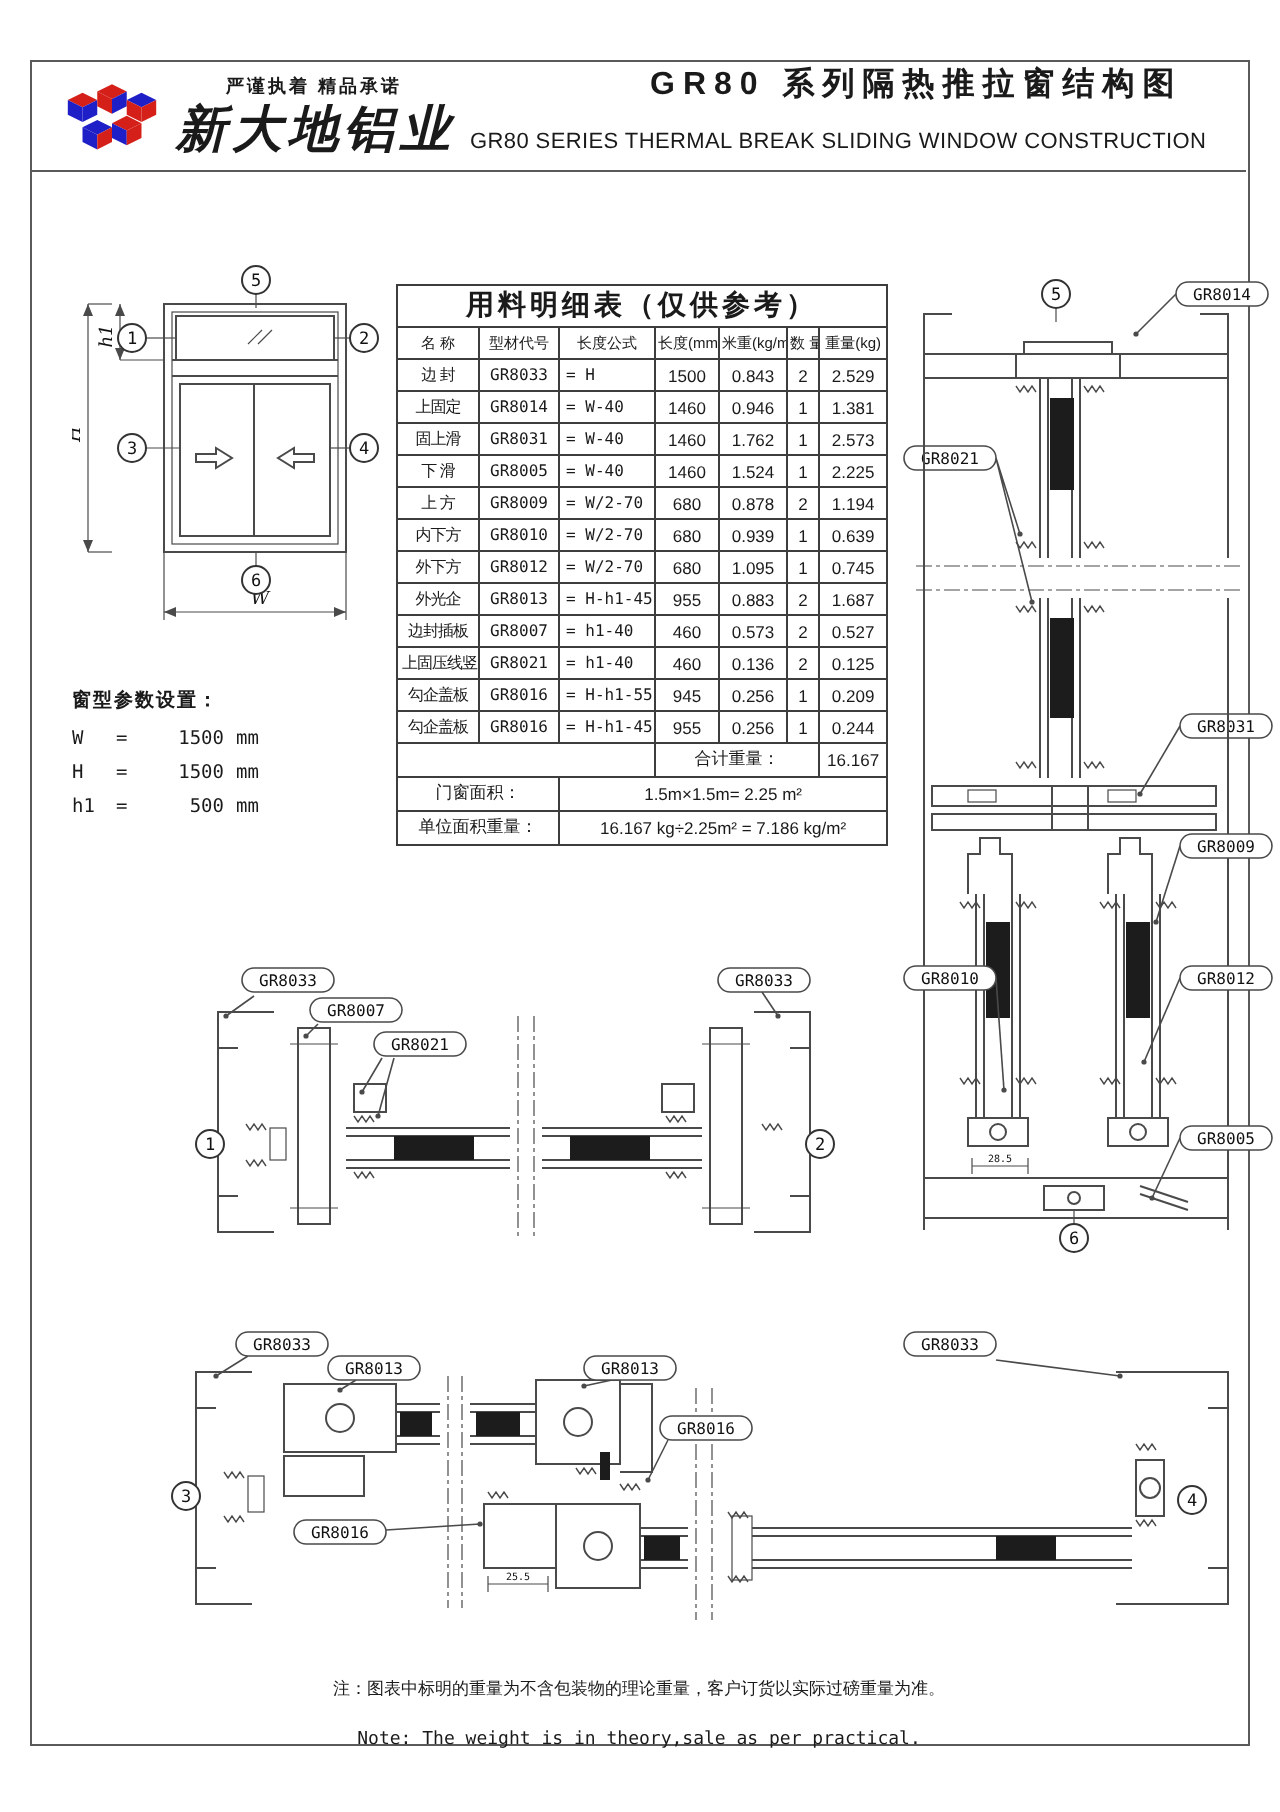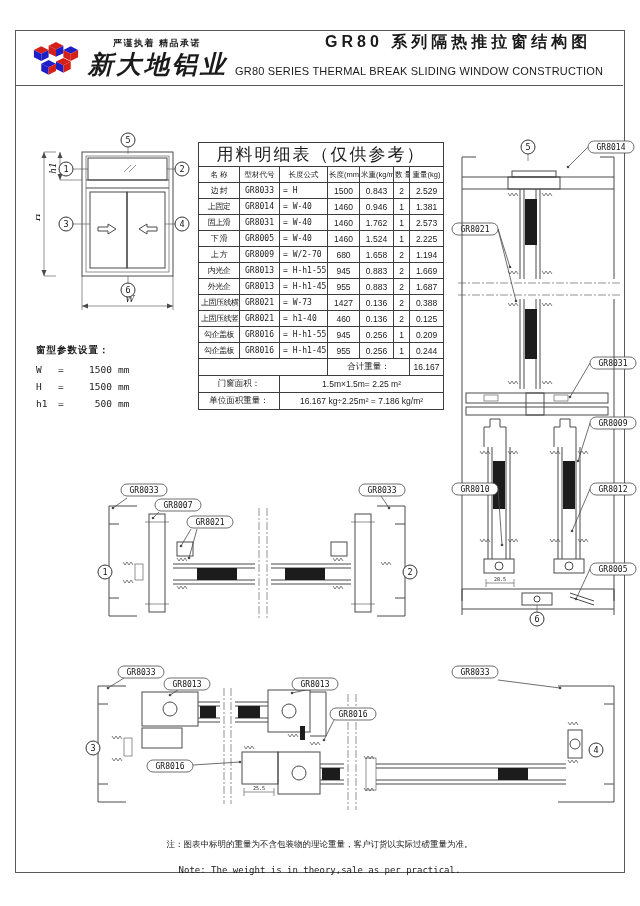--- a/index.html
+++ b/index.html
@@ -43,21 +43,21 @@
               font-family:"Liberation Sans",sans-serif;margin-bottom:7px}
   .params .pr{display:flex;margin:6px 0}
   .params .pn{width:22px}
   .params .pe{width:18px}
   .params .pv{width:36px;text-align:right;padding-right:6px}
 
   table.mat{position:absolute;left:198px;top:142px;border-collapse:collapse;
             table-layout:fixed;width:245px;background:#fff}
   .mat td{border:1px solid #3d3d3d;font-size:8.5px;padding:0 2px;text-align:center;
           height:15px;overflow:hidden;white-space:nowrap}
-  .mat tr.tt td{font-size:17px;font-weight:normal;letter-spacing:2px;height:20px}
+  .mat tr.tt td{font-size:14px;font-weight:bold;letter-spacing:2px;height:20px}
   .mat tr.hd td{font-size:7.5px;padding:0 1px}
   .mat .nm{font-size:8px;letter-spacing:-0.5px}
   .mat .code,.mat .frm{font-family:"DejaVu Sans Mono",monospace;font-size:8px}
   .mat .frm{text-align:left;padding-left:3px}
   .mat tr.sum td{height:16px}
 
   .footer{position:absolute;left:15px;top:839px;width:609px;text-align:center}
   .fcn{font-size:8.5px}
   .fen{font-size:9px;font-family:"DejaVu Sans Mono",monospace;margin-top:14px}
 </style>
@@ -241,50 +241,59 @@
     <td>1460</td>
     <td>1.524</td>
     <td>1</td>
     <td>2.225</td>
   </tr>
   <tr>
     <td class="nm">上 方</td>
     <td class="code">GR8009</td>
     <td class="frm">= W/2-70</td>
     <td>680</td>
-    <td>1.658</td>
+    <td>0.878</td>
     <td>2</td>
     <td>1.194</td>
   </tr>
   <tr>
-    <td class="nm">内光企</td>
-    <td class="code">GR8013</td>
-    <td class="frm">= H-h1-55</td>
-    <td>945</td>
-    <td>0.883</td>
-    <td>2</td>
-    <td>1.669</td>
+    <td class="nm">内下方</td>
+    <td class="code">GR8010</td>
+    <td class="frm">= W/2-70</td>
+    <td>680</td>
+    <td>0.939</td>
+    <td>1</td>
+    <td>0.639</td>
+  </tr>
+  <tr>
+    <td class="nm">外下方</td>
+    <td class="code">GR8012</td>
+    <td class="frm">= W/2-70</td>
+    <td>680</td>
+    <td>1.095</td>
+    <td>1</td>
+    <td>0.745</td>
   </tr>
   <tr>
     <td class="nm">外光企</td>
     <td class="code">GR8013</td>
     <td class="frm">= H-h1-45</td>
     <td>955</td>
     <td>0.883</td>
     <td>2</td>
     <td>1.687</td>
   </tr>
   <tr>
-    <td class="nm">上固压线横</td>
-    <td class="code">GR8021</td>
-    <td class="frm">= W-73</td>
-    <td>1427</td>
-    <td>0.136</td>
+    <td class="nm">边封插板</td>
+    <td class="code">GR8007</td>
+    <td class="frm">= h1-40</td>
+    <td>460</td>
+    <td>0.573</td>
     <td>2</td>
-    <td>0.388</td>
+    <td>0.527</td>
   </tr>
   <tr>
     <td class="nm">上固压线竖</td>
     <td class="code">GR8021</td>
     <td class="frm">= h1-40</td>
     <td>460</td>
     <td>0.136</td>
     <td>2</td>
     <td>0.125</td>
   </tr>

